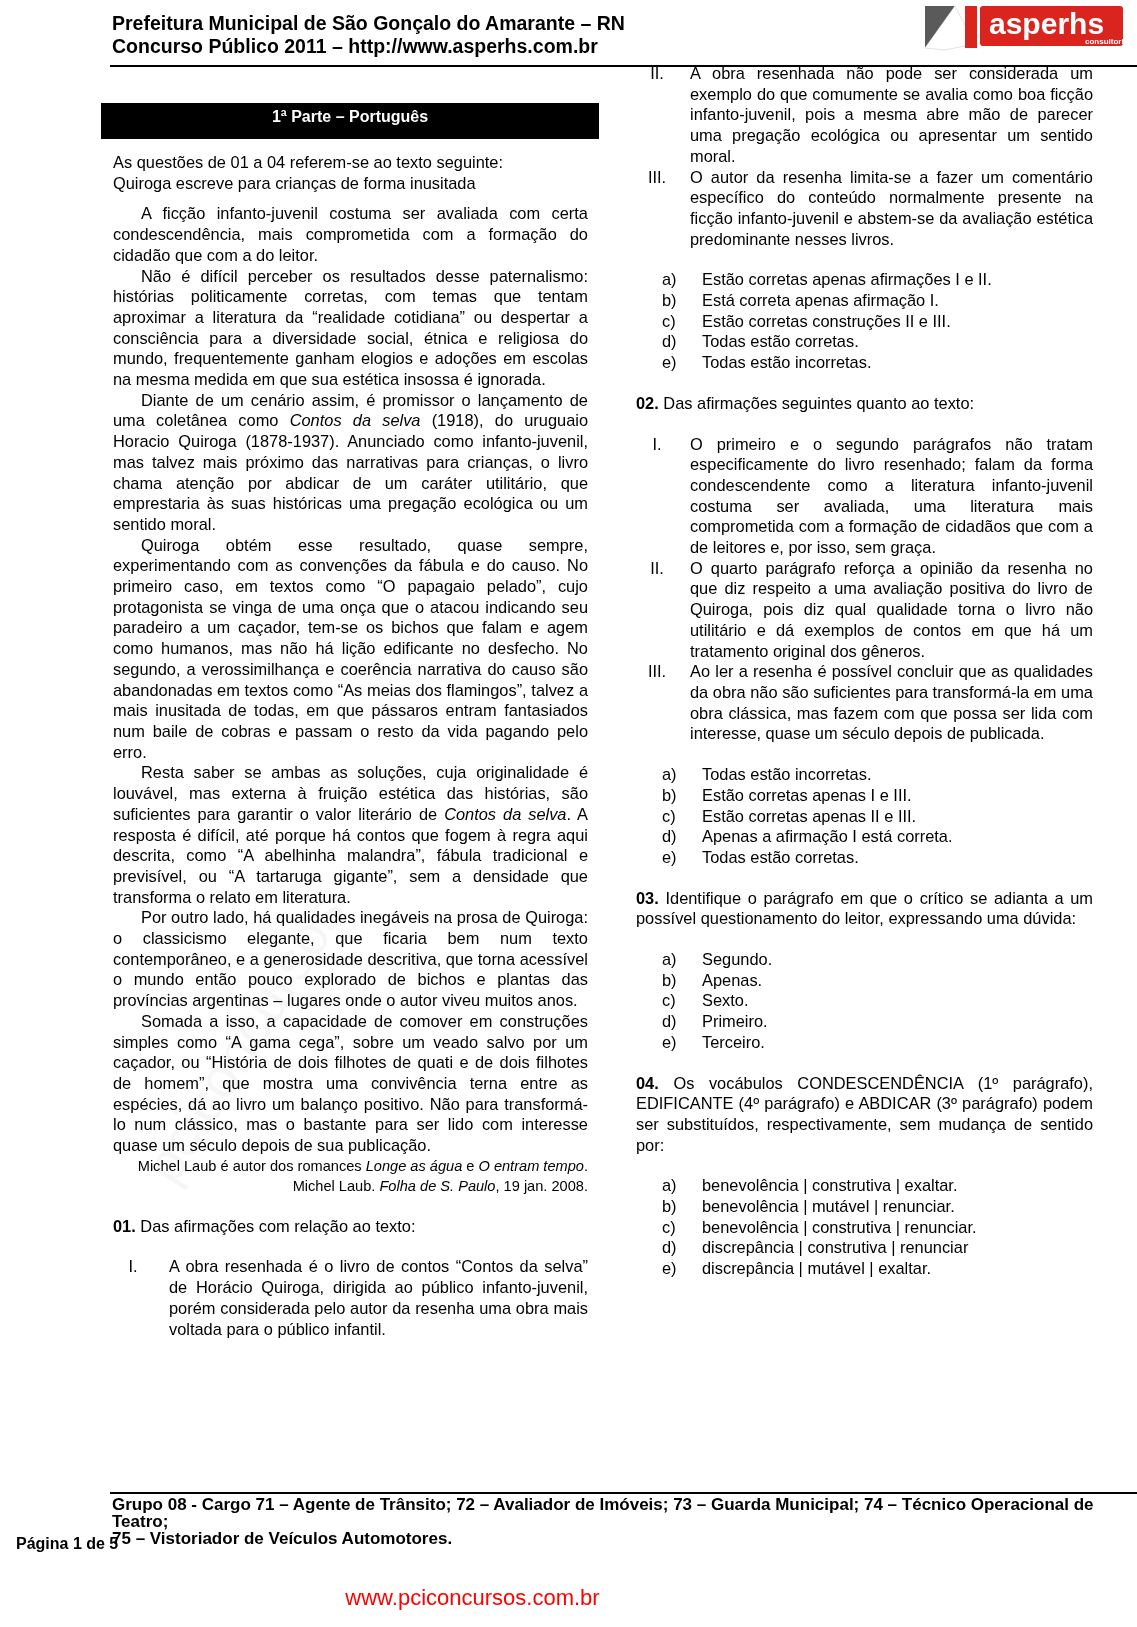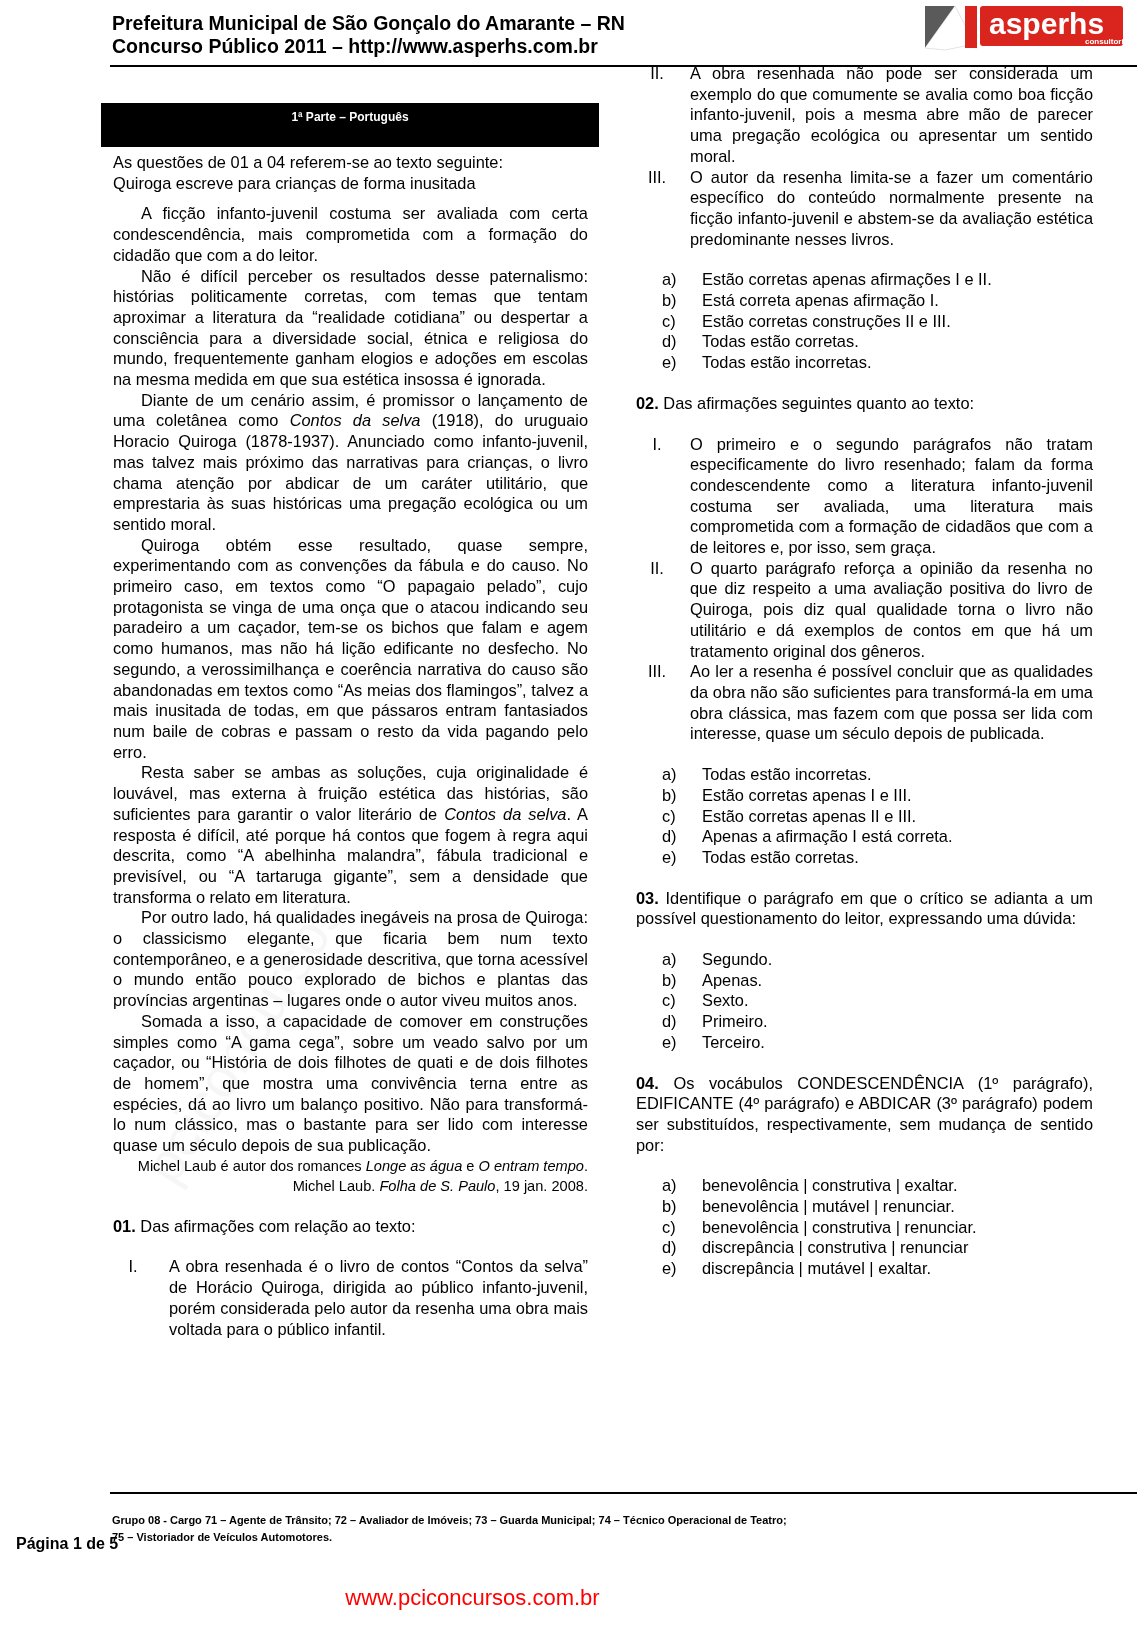--- a/index.html
+++ b/index.html
@@ -2,43 +2,43 @@
 <html><head>
 <meta charset="utf-8">
 <style>
   html, body { margin: 0; padding: 0; background: #ffffff; }
   body { width: 1137px; height: 1627px; position: relative; overflow: hidden;
          font-family: "Liberation Sans", sans-serif; color: #000; }
   .abs { position: absolute; }
   .hdr-title { left: 112px; top: 12px; font-weight: bold; font-size: 19.5px; line-height: 23px; white-space: nowrap; }
   .hdr-rule { left: 110px; top: 65px; width: 1027px; height: 2px; background: #000; }
   .logo { left: 925px; top: 2px; width: 200px; height: 52px; }
-  .section-bar { left: 101px; top: 103px; width: 498px; height: 44px; background: #000; color: #fff;
-                 font-weight: bold; font-size: 12px; line-height: 28px; text-align: center; }
+  .section-bar { left: 101px; top: 103px; width: 498px; height: 36px; background: #000; color: #fff;
+                 font-weight: bold; font-size: 16px; line-height: 28px; text-align: center; }
   .col { font-size: 16.4px; line-height: 20.7px; }
   .col-left { left: 113px; top: 152px; width: 475px; }
   .col-right { left: 660px; top: 63px; width: 475px; }
   p { margin: 0; }
   .just { text-align: justify; }
   .indent { text-indent: 28px; }
   .intro { margin-bottom: 10px; }
   .attrib { text-align: right; }
   .q-stem { text-align: justify; }
   .q-num { font-weight: bold; }
   .roman-list { margin: 0; padding: 0; list-style: none; }
   .roman-item { display: flex; }
   .roman-mark { width: 56px; flex: 0 0 56px; text-align: center; padding-right: 16px; box-sizing: border-box; }
   .roman-text { flex: 1; text-align: justify; }
   .opt-list { margin: 0; padding: 0; list-style: none; }
   .opt-item { display: flex; }
   .opt-mark { width: 70px; flex: 0 0 70px; padding-left: 28px; box-sizing: border-box; }
   .opt-text { flex: 1; }
   .gap-s { height: 20px; }
   .footer-rule { left: 110px; top: 1492px; width: 1027px; height: 2px; background: #000; }
-  .footer-text { left: 112px; top: 1496px; font-weight: bold; font-size: 11px; line-height: 17px; width: 1020px; margin-top: 16px; }
+  .footer-text { left: 112px; top: 1496px; font-weight: bold; font-size: 17px; line-height: 17px; width: 1020px; }
   .page-num { left: 16px; top: 1535px; width: 1137px; text-align: left; font-weight: bold; font-size: 16px; }
   .site-url { left: 0; top: 1585px; width: 945px; text-align: center; color: #ff0000; font-size: 22px; }
   .watermark { left: 130px; top: 1160px; font-size: 56px; color: rgba(0,0,0,0.035); transform: rotate(-58deg);
                transform-origin: left top; white-space: nowrap; pointer-events: none; }
   i { font-style: italic; }
 </style>
 </head>
 <body>
 
 <div class="abs hdr-title">

